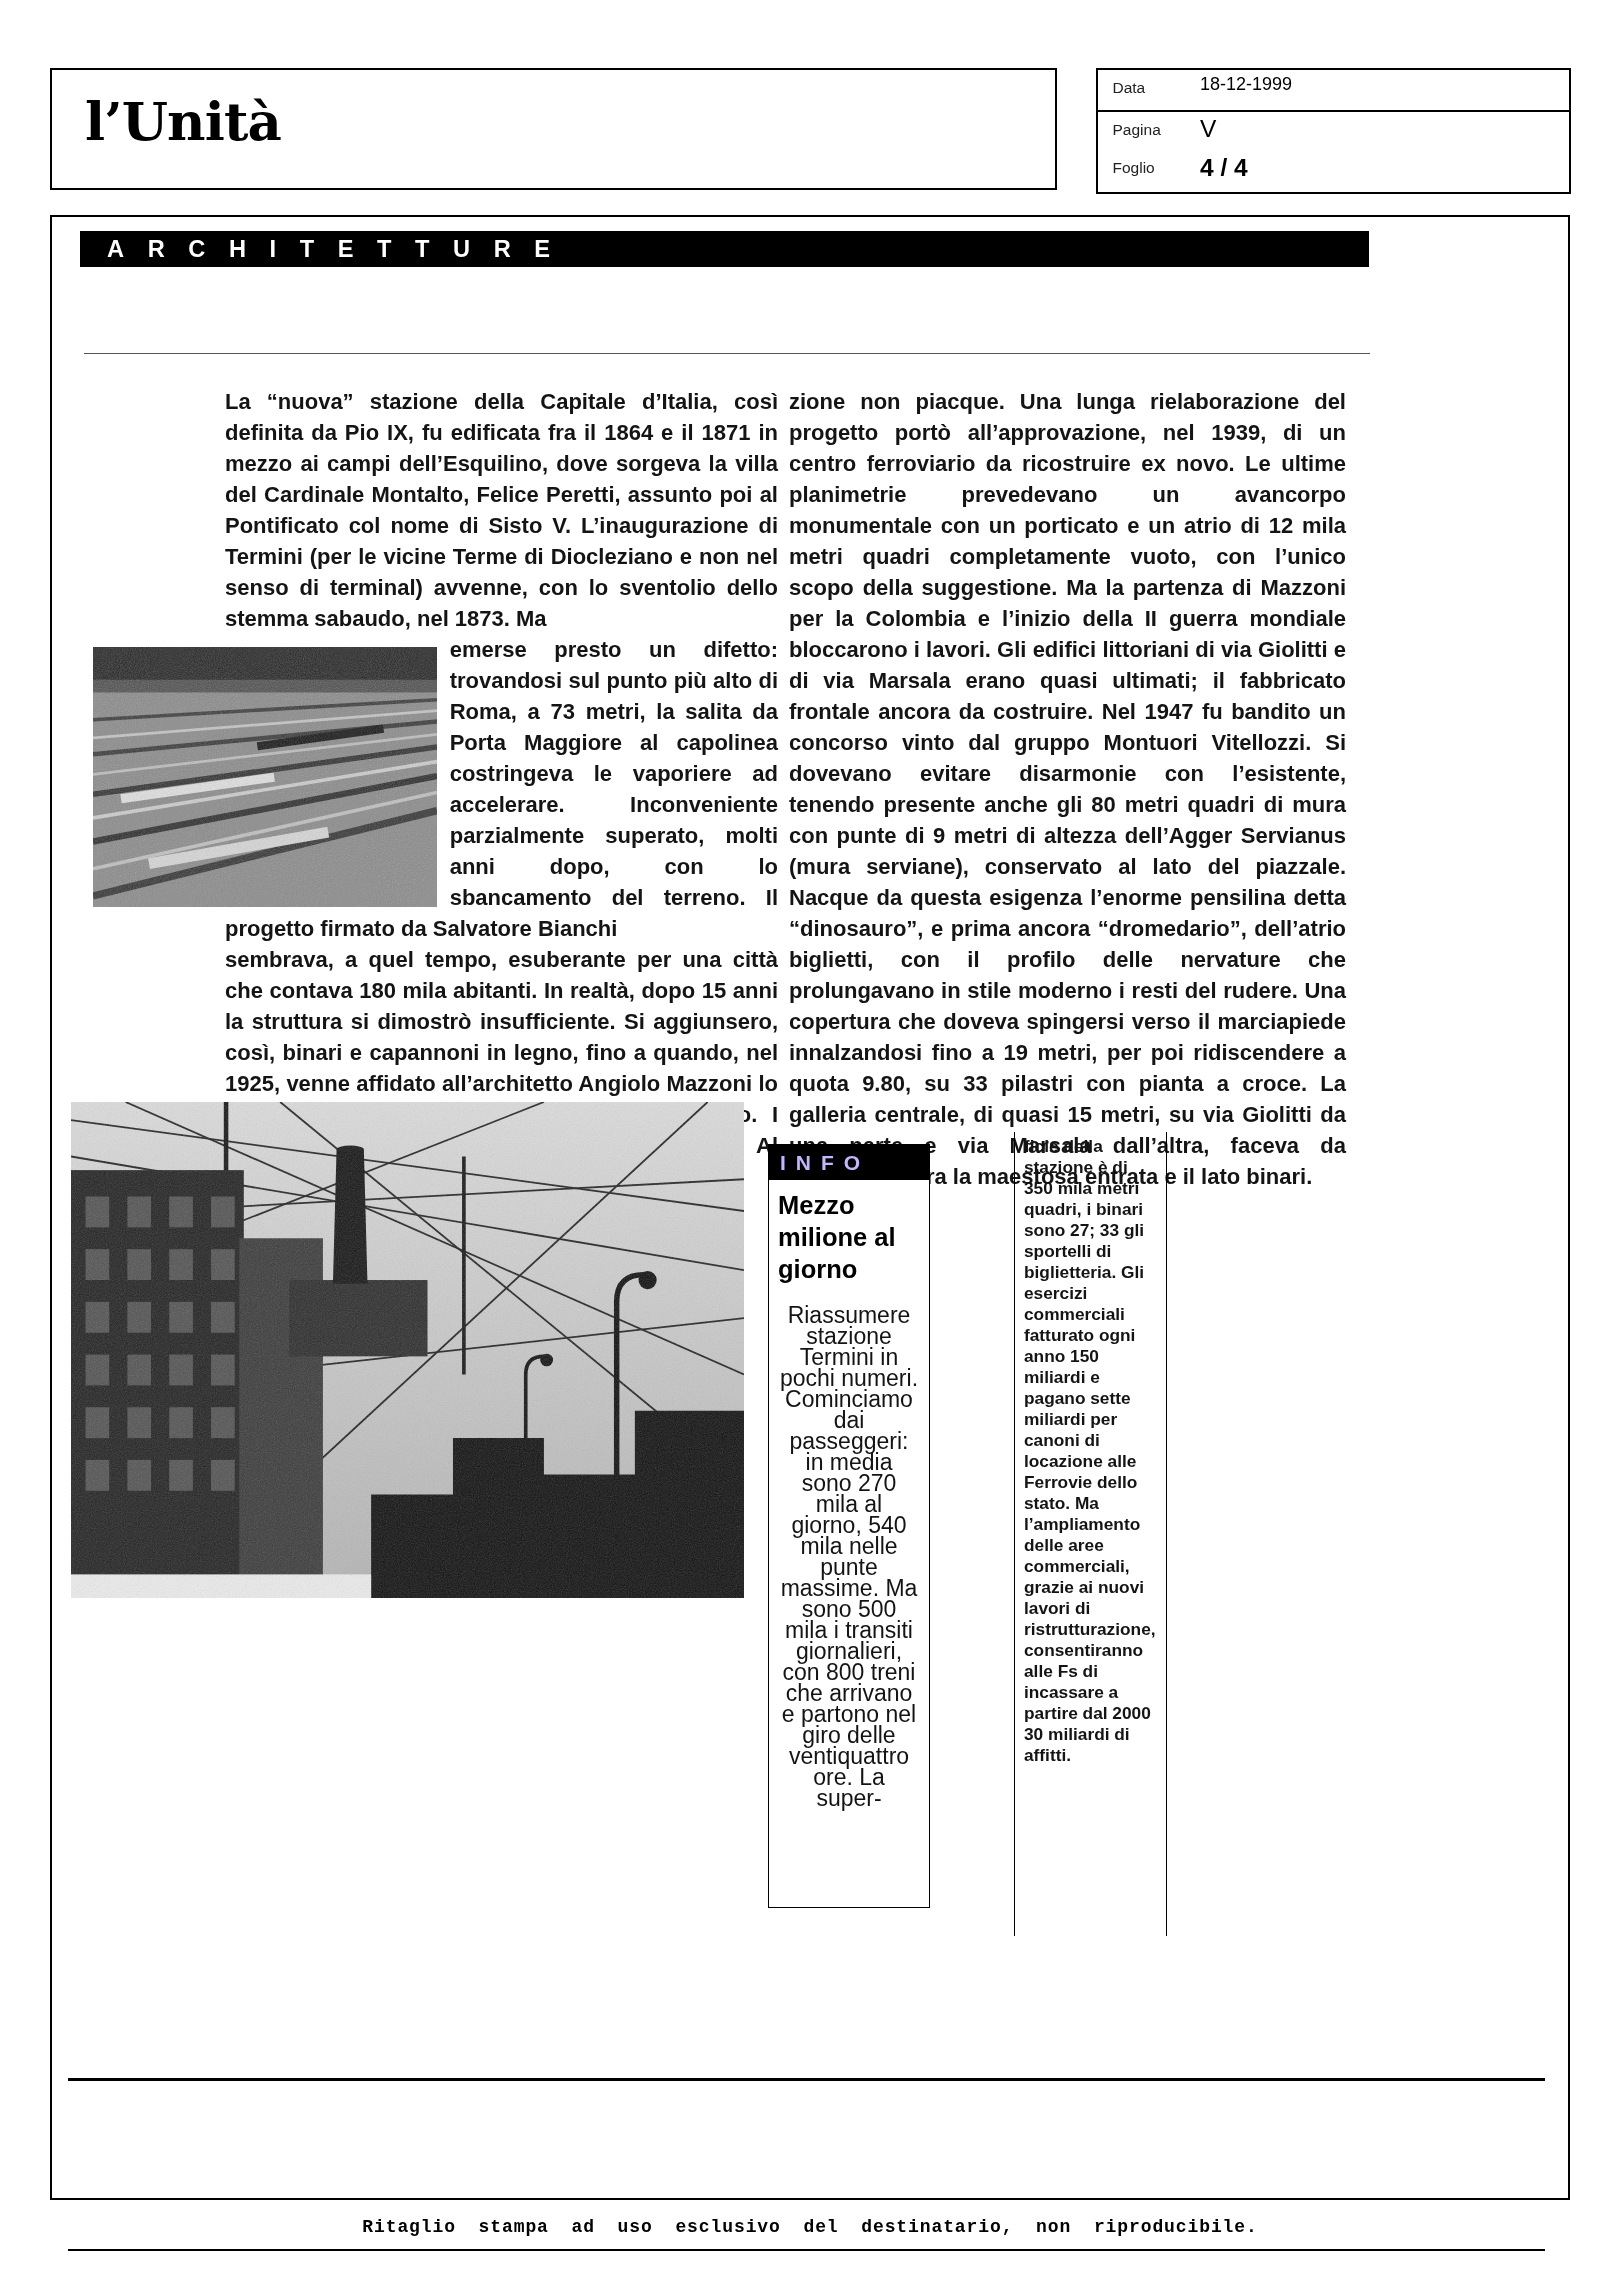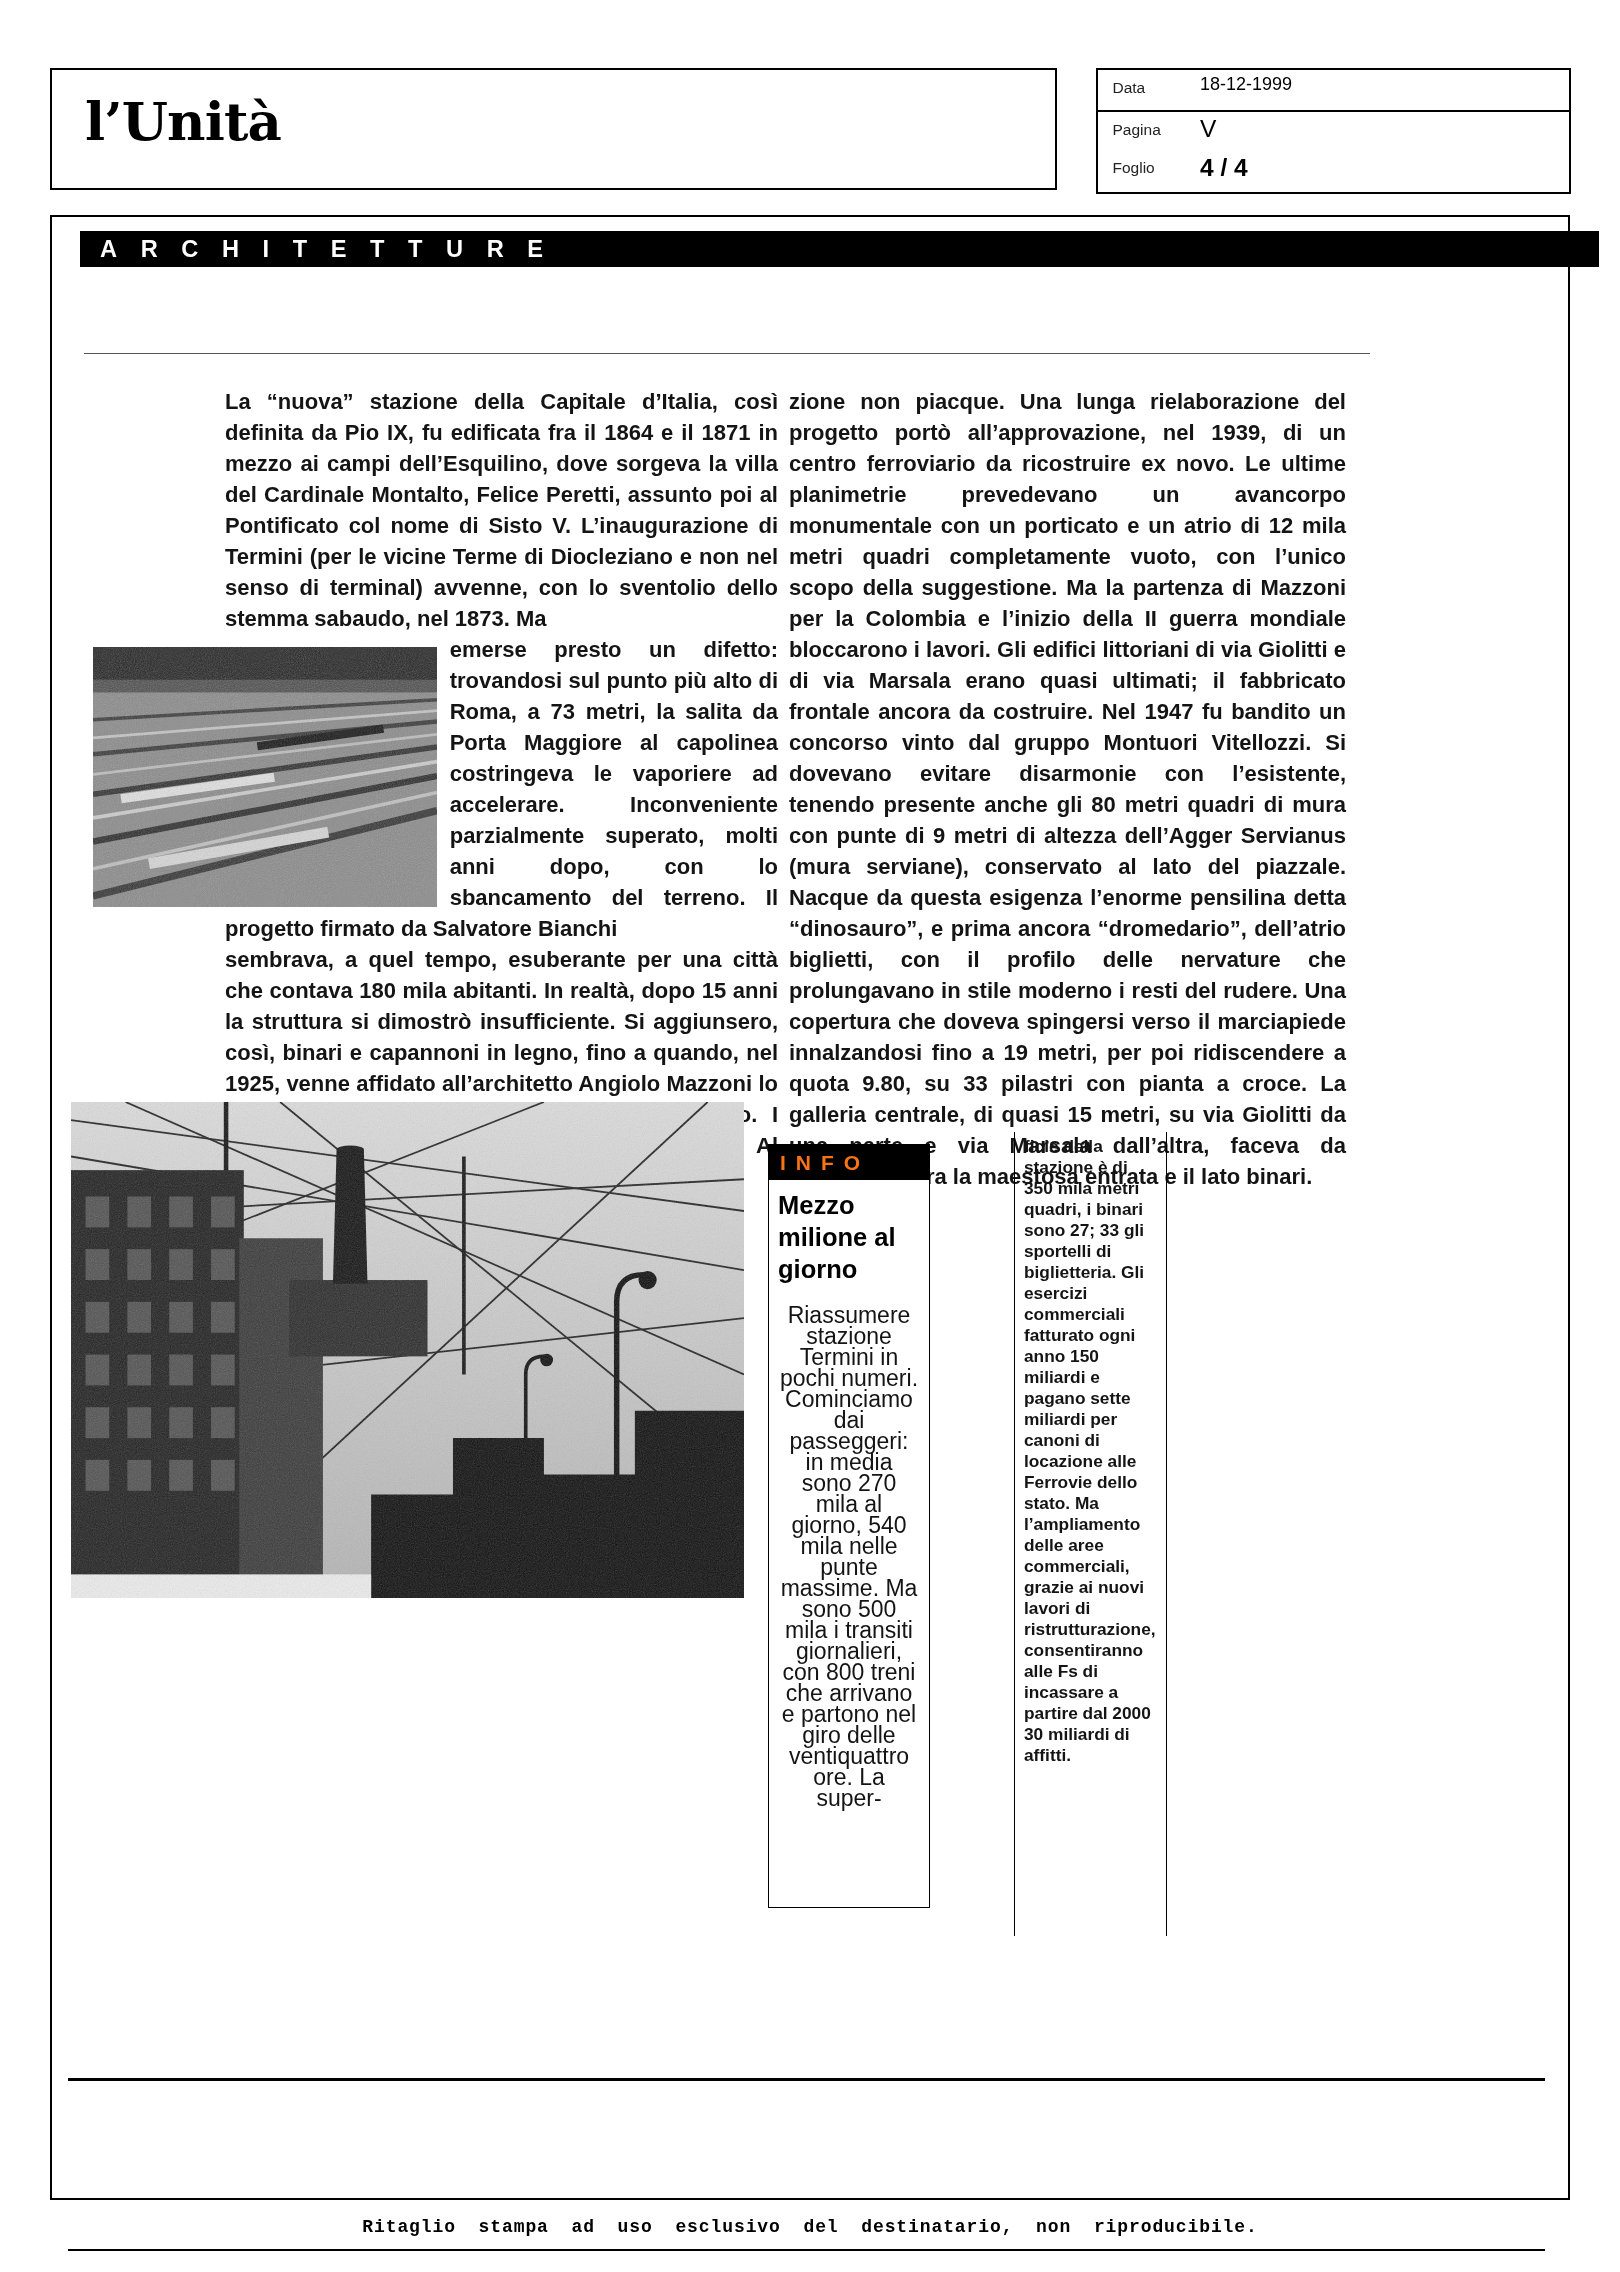--- a/index.html
+++ b/index.html
@@ -27,24 +27,24 @@
   }
   .meta-label{position:absolute;left:14.5px;font-size:15.5px;color:#222;}
   .meta-value{position:absolute;left:102px;color:#000;}
   .meta-divider{position:absolute;left:0;top:40px;width:100%;height:1.8px;background:#000;}
   
   .main-box{
     position:absolute;left:50px;top:215px;width:1520px;height:1985px;
     border:2.7px solid #000;box-sizing:border-box;
   }
   .kicker-bar{
-    position:absolute;left:80px;top:231px;width:1519px;height:36px;
+    position:absolute;left:80px;top:231px;width:1289px;height:36px;
     background:#000;color:#fff;
     font-size:23.6px;font-weight:700;letter-spacing:23.6px;
-    line-height:36px;padding-left:20px;box-sizing:border-box;
+    line-height:36px;padding-left:27px;box-sizing:border-box;
     white-space:nowrap;overflow:hidden;
   }
   .headline{
     position:absolute;left:84px;top:275px;width:1418px;
     font-size:43px;font-weight:700;letter-spacing:-0.9px;color:#000;
     white-space:nowrap;
   }
   .headline-rule{position:absolute;left:84px;top:353px;width:1286px;height:0.9px;background:#555;}
   .bodytext{
     font-size:22px;line-height:31px;font-weight:700;
@@ -65,21 +65,21 @@
     position:absolute;left:71px;top:1102px;width:673px;height:496px;
     background:#bbb;
   }
   .photo-large svg{display:block;width:100%;height:100%;}
   
   .info-box{
     position:absolute;left:768px;top:1144px;width:162px;height:764px;
     border:1.8px solid #000;box-sizing:border-box;background:#fff;
   }
   .info-label{
-    height:35px;background:#000;color:#f97316;
+    height:35px;background:#000;color:#c4b5fd;
     font-size:21px;font-weight:700;letter-spacing:10px;
     line-height:35px;padding-left:11px;white-space:nowrap;overflow:hidden;
   }
   .info-title{
     padding:9px 9px 3.6px 9px;
     font-size:25.5px;line-height:32px;font-weight:700;color:#000;
   }
   .info-body{
     padding:16.4px 9px 0 9px;
     font-size:23px;line-height:21px;font-weight:400;

